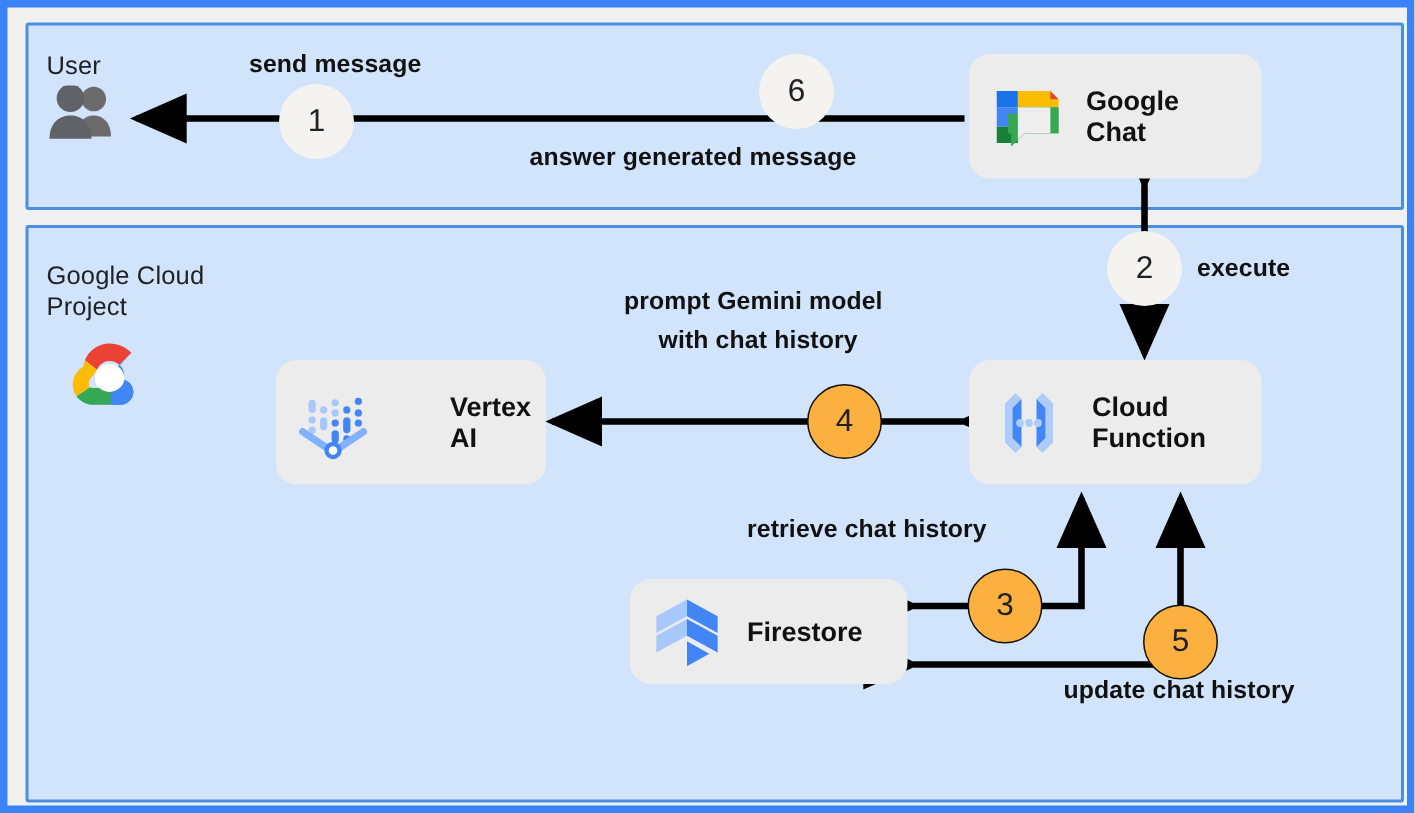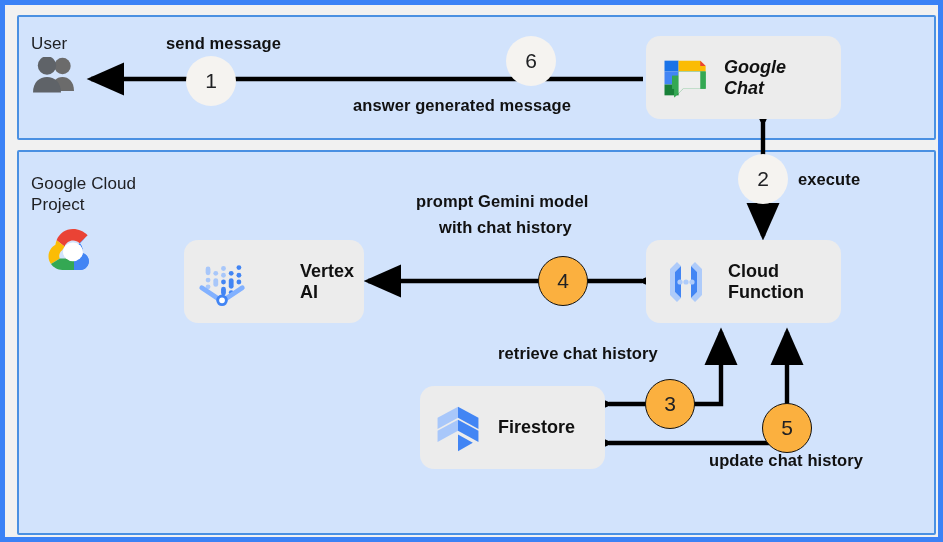--- a/index.html
+++ b/index.html
@@ -48,27 +48,27 @@
   }
   .card .label{
     font-size:18px;
     font-weight:bold;
     color:#111;
     line-height:21px;
     white-space:pre-line;
   }
   .card .ico{flex:0 0 auto;display:flex;align-items:center;justify-content:center;}
 
-  #card-chat    { left:641px; top:31px;  width:195px; height:83px; padding-left:12px;font-style:italic; }
+  #card-chat    { left:641px; top:31px;  width:195px; height:83px; padding-left:12px; }
   #card-chat .label{ margin-left:14px; }
   #card-vertex  { left:179px; top:235px; width:180px; height:83px; padding-left:12px;gap:36px; }
   #card-vertex .label{ margin-left:14px; }
   #card-cf      { left:641px; top:235px; width:195px; height:83px; padding-left:12px; }
   #card-cf .label{ margin-left:14px; }
-  #card-fs      { left:415px; top:381px; width:185px; height:83px; padding-left:12px; }
+  #card-fs      { left:415px; top:381px; width:185px; height:70px; padding-left:12px; }
   #card-fs .label{ margin-left:14px; }
 
   
   #user-icon{ position:absolute; left:24px; top:52px; width:52px; height:36px; }
 
   
   #gcp-logo{ position:absolute; left:38px; top:222px; width:60px; height:48px; }
 
   
   .elabel{

